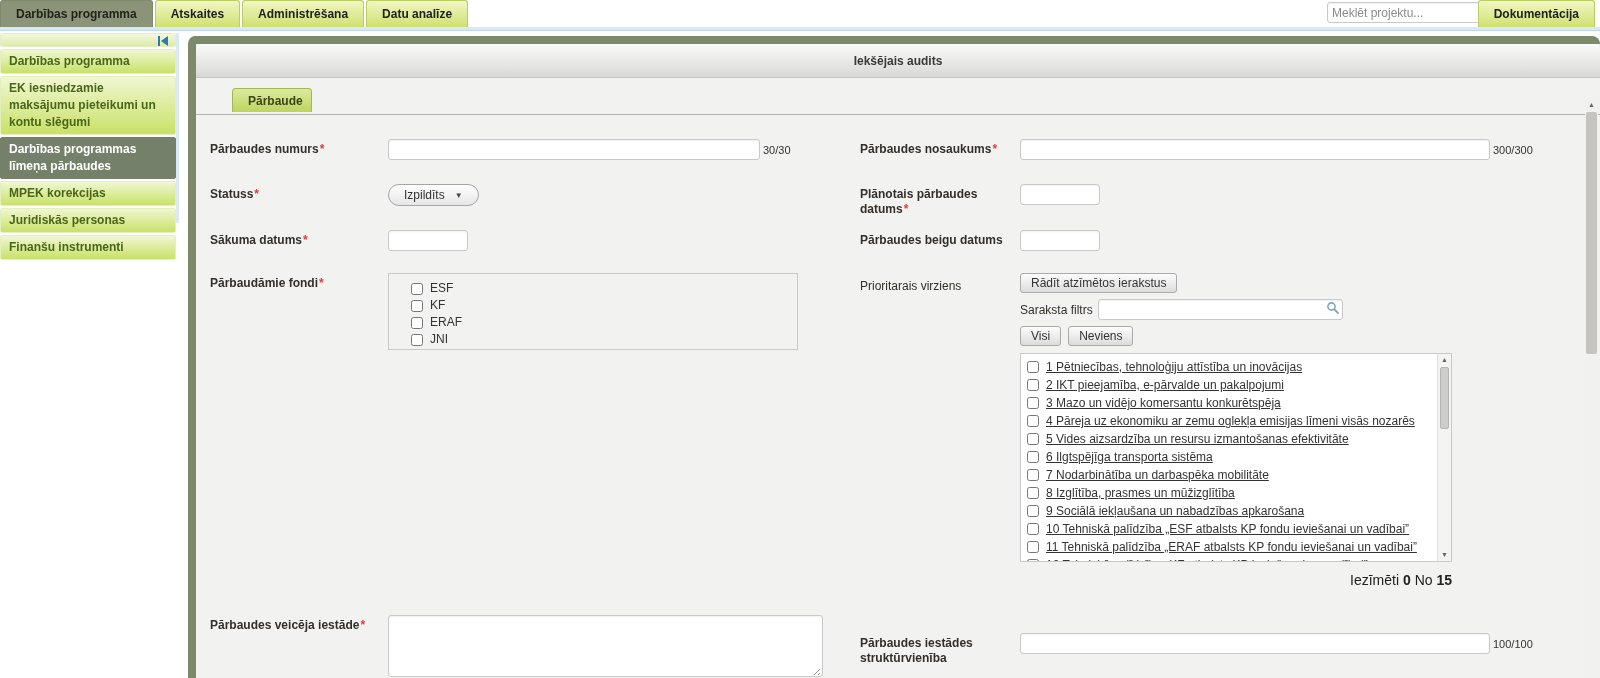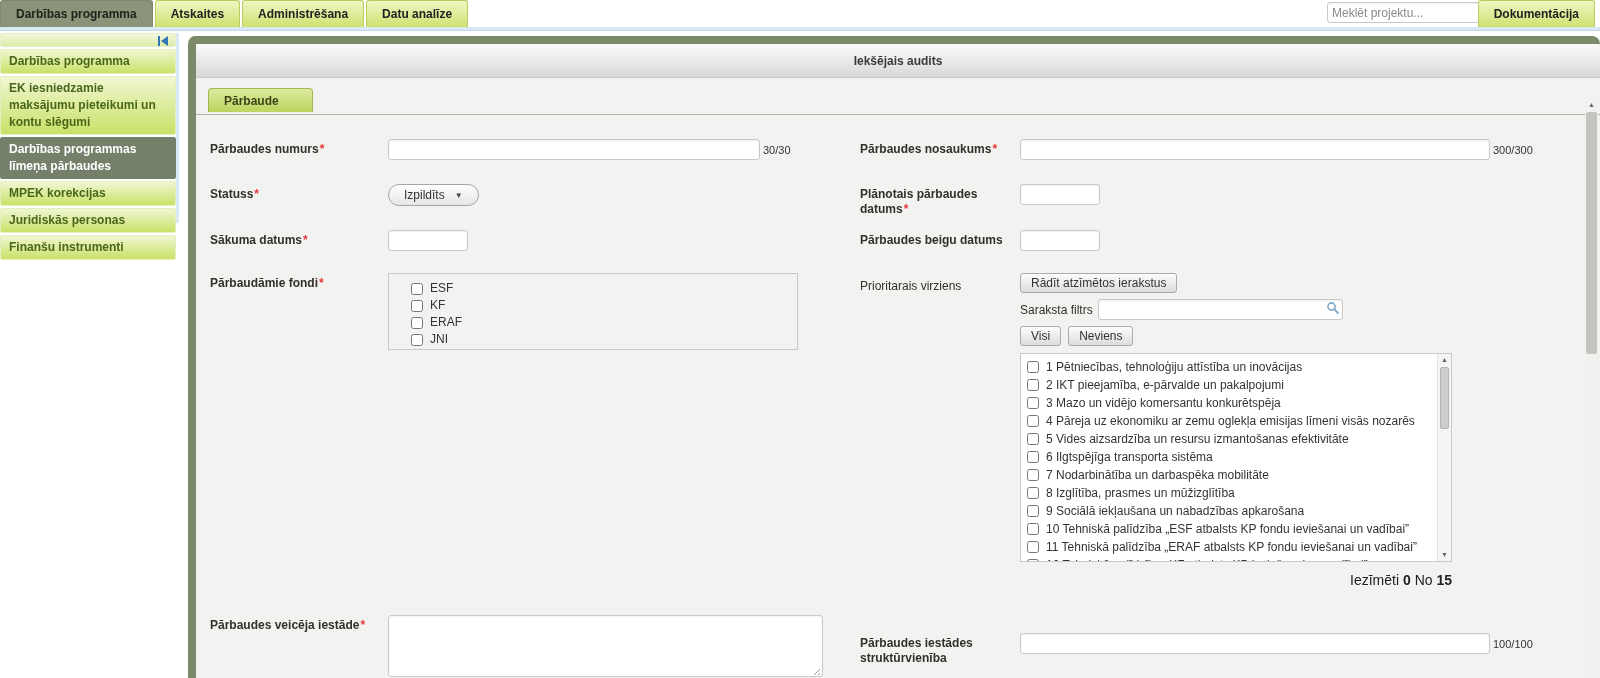--- a/index.html
+++ b/index.html
@@ -50,23 +50,23 @@
     background:#f2f2f0; border-top:8px solid #7d8a6a; border-left:8px solid #7d8a6a;
     border-radius:8px 8px 0 0;
   }
   .panel-header {
     height:34px; line-height:34px; text-align:center;
     background:linear-gradient(#fbfbfb,#d8d8d6); border-bottom:1px solid #c6c6c4;
     border-radius:6px 6px 0 0; font-weight:bold; font-size:12px; color:#3a3a38;
   }
   .tabrow { height:37px; border-bottom:1px solid #b3b3b0; padding:9px 0 0 12px; }
   .ptab {
-    display:inline-block; padding:5px 33px 4px 15px; position:relative; top:1px; cursor:pointer;
+    display:inline-block; padding:5px 8px 4px 15px; position:relative; top:1px; cursor:pointer;
     background:linear-gradient(#dcea9e,#bcd45f); border:1px solid #a3b851; border-bottom:none;
-    border-radius:4px 4px 0 0; font-weight:bold; font-size:12px; color:#3c4418;
+    border-radius:4px 4px 0 0; font-weight:bold; font-size:12px; color:#3c4418;margin-left:24px;
   }
 
   
   .form { padding:24px 14px 0 14px; }
   .frow { display:flex; align-items:flex-start; }
   .fcol-l { width:650px; flex-shrink:0; display:flex; align-items:flex-start; }
   .fcol-r { flex:1; display:flex; align-items:flex-start; }
   .fcol-l .lbl { width:178px; flex-shrink:0; }
   .fcol-r .lbl { width:160px; flex-shrink:0; }
   .lbl { font-weight:bold; padding-top:3px; line-height:15px; }
@@ -102,21 +102,21 @@
   .show-marked { align-self:flex-start; margin-bottom:6px; }
   .filter-row { display:flex; align-items:center; margin-bottom:6px; }
   .filter-lbl { font-weight:normal; margin-right:5px; }
   .filter-wrap { position:relative; }
   .filter-input { width:245px; height:18px; padding-right:20px; }
   .mag { position:absolute; right:4px; top:2px; }
   .vn-row { display:flex; gap:7px; margin-bottom:7px; }
 
   .plist { width:432px; height:209px; border:1px solid #c9c9c9; background:#fff; position:relative; overflow:hidden; }
   .plist ul { margin:4px 0 0 0; padding:0 20px 0 6px; list-style:none; }
-  .plist li { height:18px; display:flex; align-items:center; font-size:12px; color:#333; white-space:nowrap; overflow:hidden; }
+  .plist li { height:18px; display:flex; align-items:center; font-size:12px; color:#333; white-space:nowrap; overflow:hidden;text-decoration:underline; }
   .sb { position:absolute; right:0; top:0; bottom:0; width:14px; background:#f4f4f2; border-left:1px solid #e2e2e0; }
   .sb .sb-up, .sb .sb-down { position:absolute; left:0; right:0; height:12px; font-size:7px; color:#666; text-align:center; line-height:12px; cursor:pointer; }
   .sb .sb-up { top:0; }  .sb .sb-down { bottom:0; }
   .sb .sb-thumb { position:absolute; left:2px; right:2px; top:13px; height:62px; background:#cdcdcb; border:1px solid #b5b5b3; border-radius:2px; cursor:pointer; }
   .plist-summary { width:432px; text-align:right; margin-top:10px; font-size:14px; color:#222; }
   .plist-summary b { font-weight:bold; }
 
   .ta-wrap { position:relative; }
   .ta { width:435px; height:62px; resize:none; padding:3px 4px; }
   .ta-handle {

